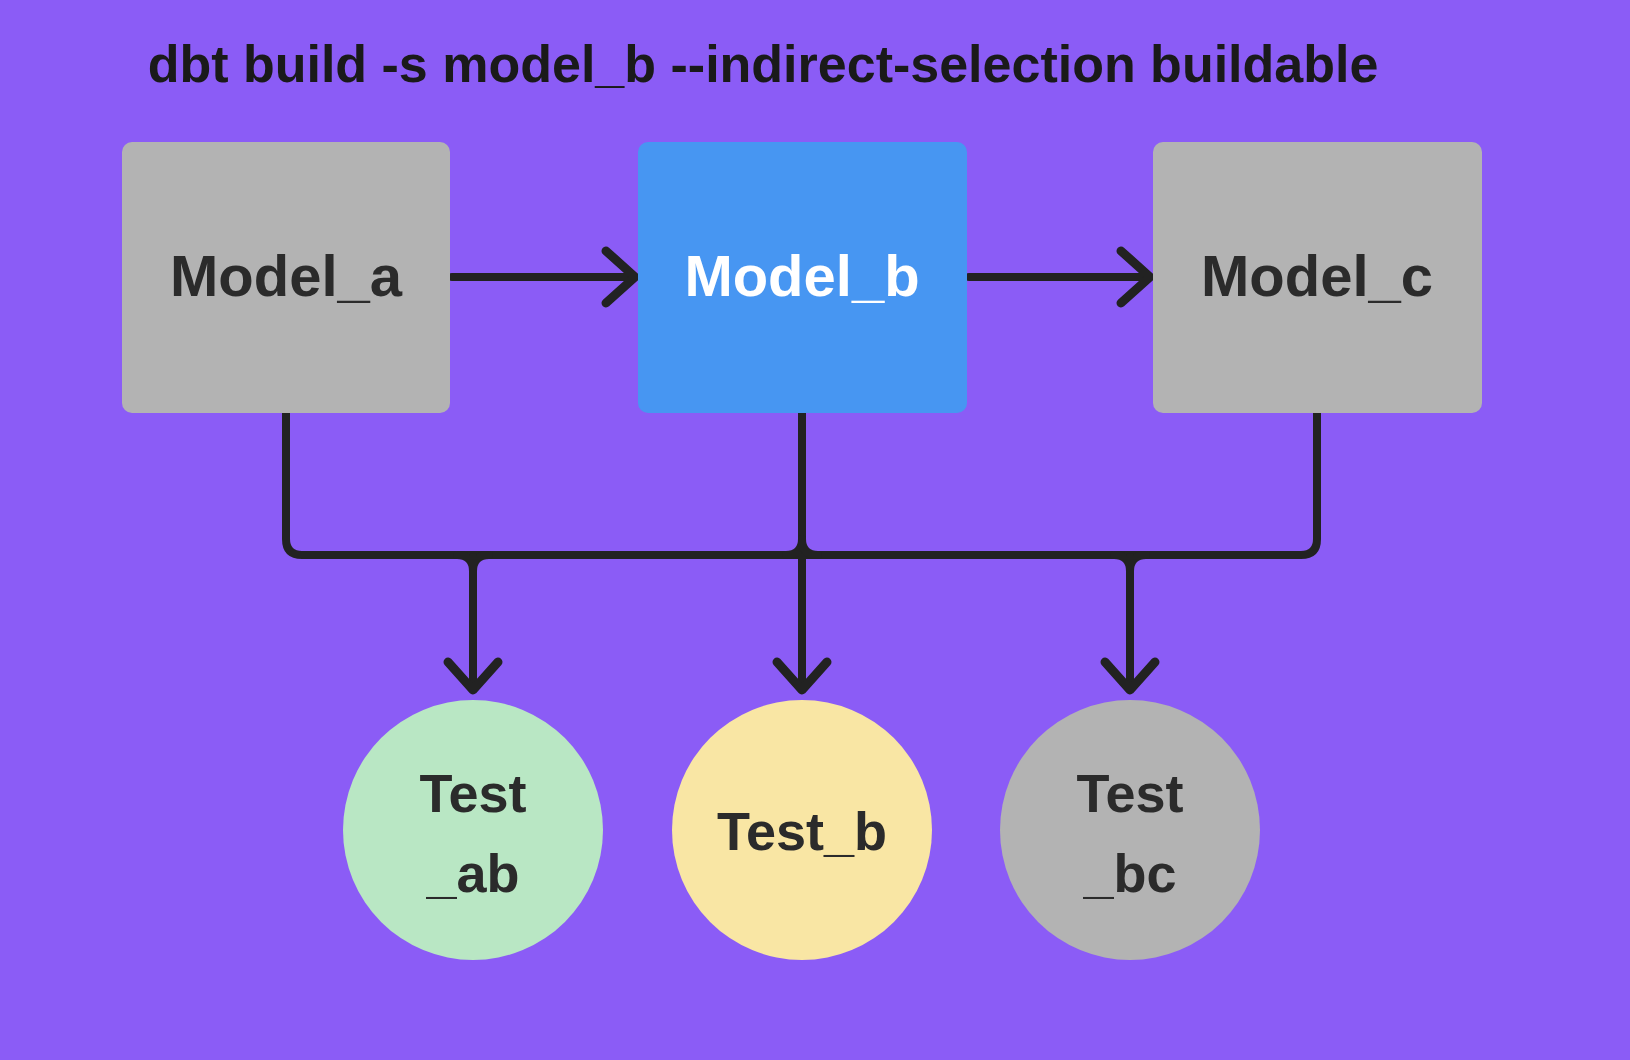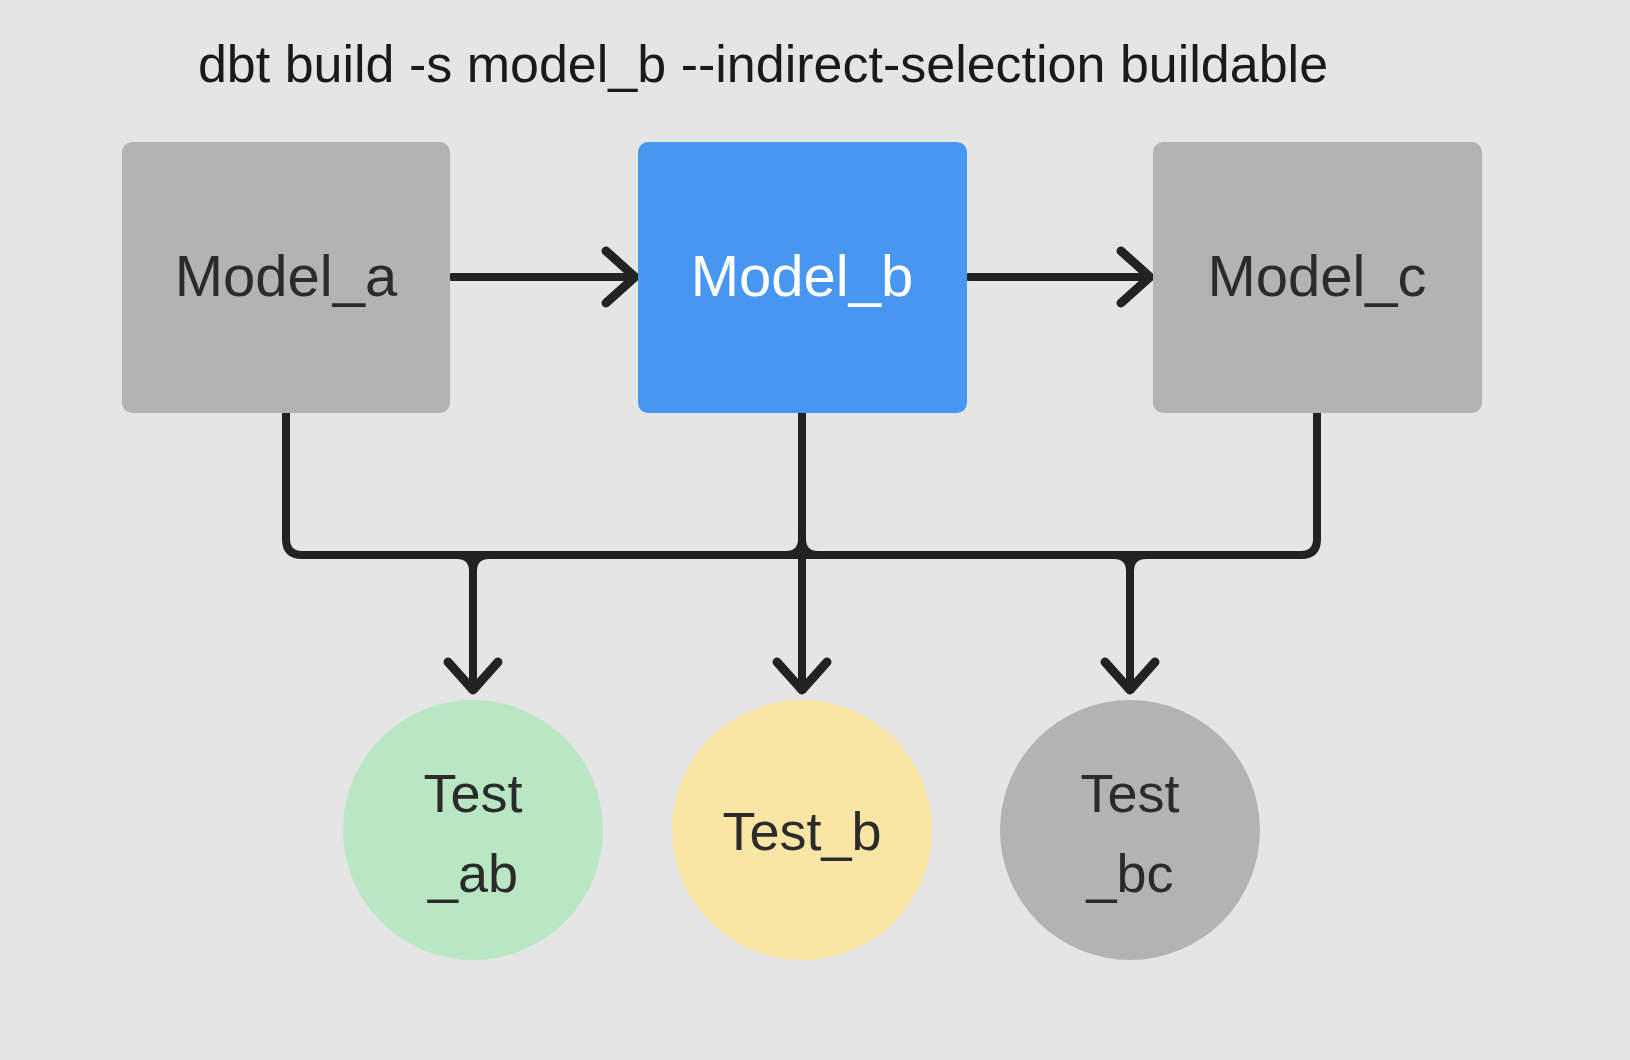--- a/index.html
+++ b/index.html
@@ -1,22 +1,23 @@
 <!DOCTYPE html>
 <html><head>
 <meta charset="utf-8">
 <style>
   html, body { margin: 0; padding: 0; background: #ffffff; }
   .stage {
     position: relative;
     width: 1630px;
     height: 1060px;
-    background: #e5e5e5;
+    background: #8b5cf6;
     overflow: hidden;
     font-family: "Liberation Sans", sans-serif;
+    font-weight: bold;
   }
   svg { display: block; }
   .title-text {
     font-family: "Liberation Sans", sans-serif;
     font-size: 52px;
     letter-spacing: 0px;
   }
   .node-label {
     font-family: "Liberation Sans", sans-serif;
     font-size: 58px;

